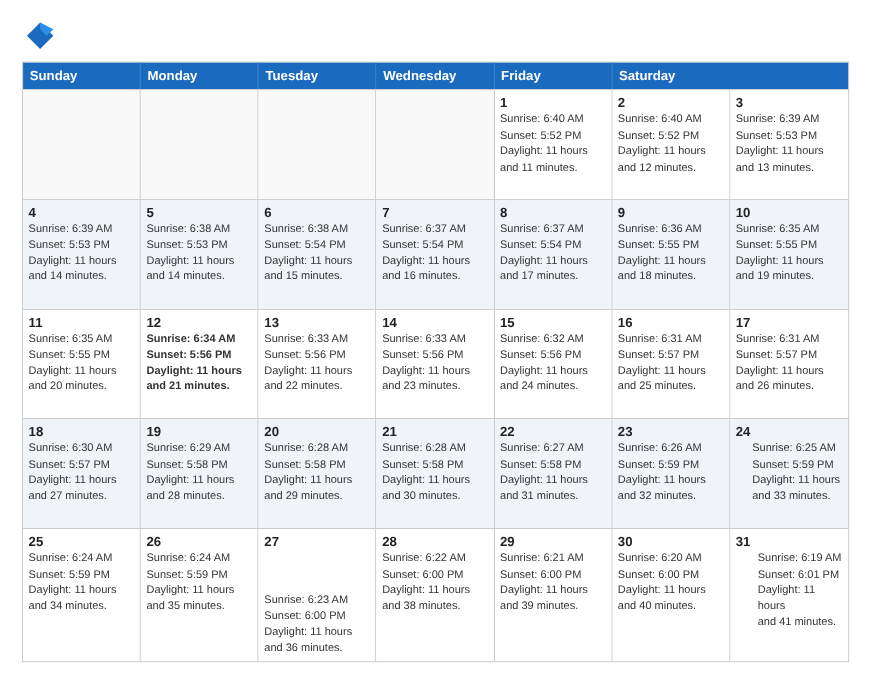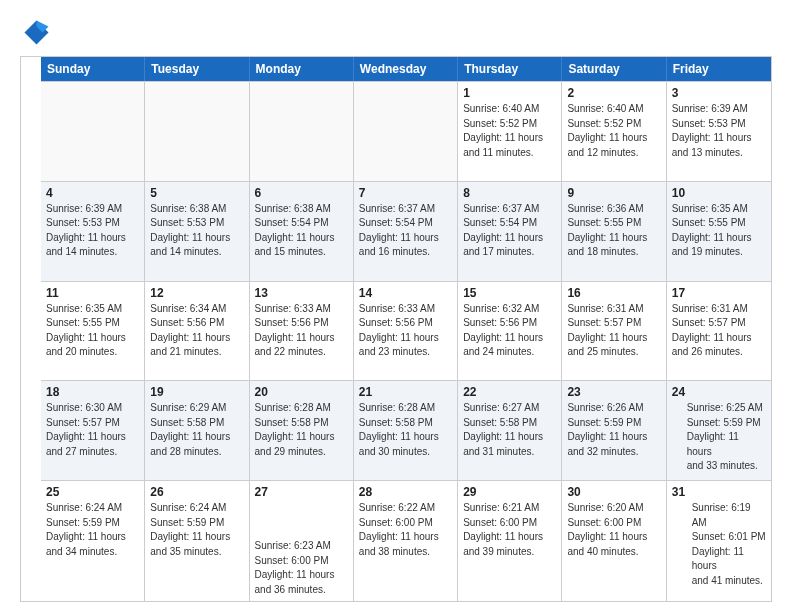--- a/index.html
+++ b/index.html
@@ -50,21 +50,20 @@
     }
     .location {
       font-size: 16px;
       color: #444;
     }
     .calendar {
       flex: 1;
       display: flex;
       flex-direction: column;
       border: 1px solid #ccc;
-      padding-left: 20px;
     }
     .cal-header-row {
       display: grid;
       grid-template-columns: repeat(7, 1fr);
       background: #1a6bbf;
     }
     .cal-header-cell {
       color: #fff;
       font-size: 12px;
       font-weight: bold;
@@ -126,26 +125,25 @@
     </div>
     <div class="title-block">
       <div class="month-year"></div>
       <div class="location"></div>
     </div>
   </div>
 
   <div class="calendar">
     <div class="cal-header-row">
     <div class="cal-header-cell">Sunday</div>
+        <div class="cal-header-cell">Monday</div>
         <div class="cal-header-cell">Tuesday</div>
-        <div class="cal-header-cell">Monday</div>
         <div class="cal-header-cell">Wednesday</div>
-        <div class="cal-header-cell">Thursday</div>
+        <div class="cal-header-cell">Friday</div>
         <div class="cal-header-cell">Saturday</div>
-        <div class="cal-header-cell">Friday</div>
       </div>
     <div class="cal-body">
     <div class="cal-week">
           <div class="cal-cell empty"></div>
           <div class="cal-cell empty"></div>
           <div class="cal-cell empty"></div>
           <div class="cal-cell empty"></div>
           <div class="cal-cell">
             <span class="day-num">1</span>
             <div class="info" style="white-space: pre-line;">Sunrise: 6:40 AM
@@ -222,21 +220,21 @@
         <div class="cal-week">
           <div class="cal-cell">
             <span class="day-num">11</span>
             <div class="info" style="white-space: pre-line;">Sunrise: 6:35 AM
 Sunset: 5:55 PM
 Daylight: 11 hours
 and 20 minutes.</div>
           </div>
           <div class="cal-cell">
             <span class="day-num">12</span>
-            <div class="info" style="white-space: pre-line;">Sunrise: 6:34 AM
+            <div class="info" style="white-space: pre-line; font-weight: bold;">Sunrise: 6:34 AM
 Sunset: 5:56 PM
 Daylight: 11 hours
 and 21 minutes.</div>
           </div>
           <div class="cal-cell">
             <span class="day-num">13</span>
             <div class="info" style="white-space: pre-line;">Sunrise: 6:33 AM
 Sunset: 5:56 PM
 Daylight: 11 hours
 and 22 minutes.</div>

